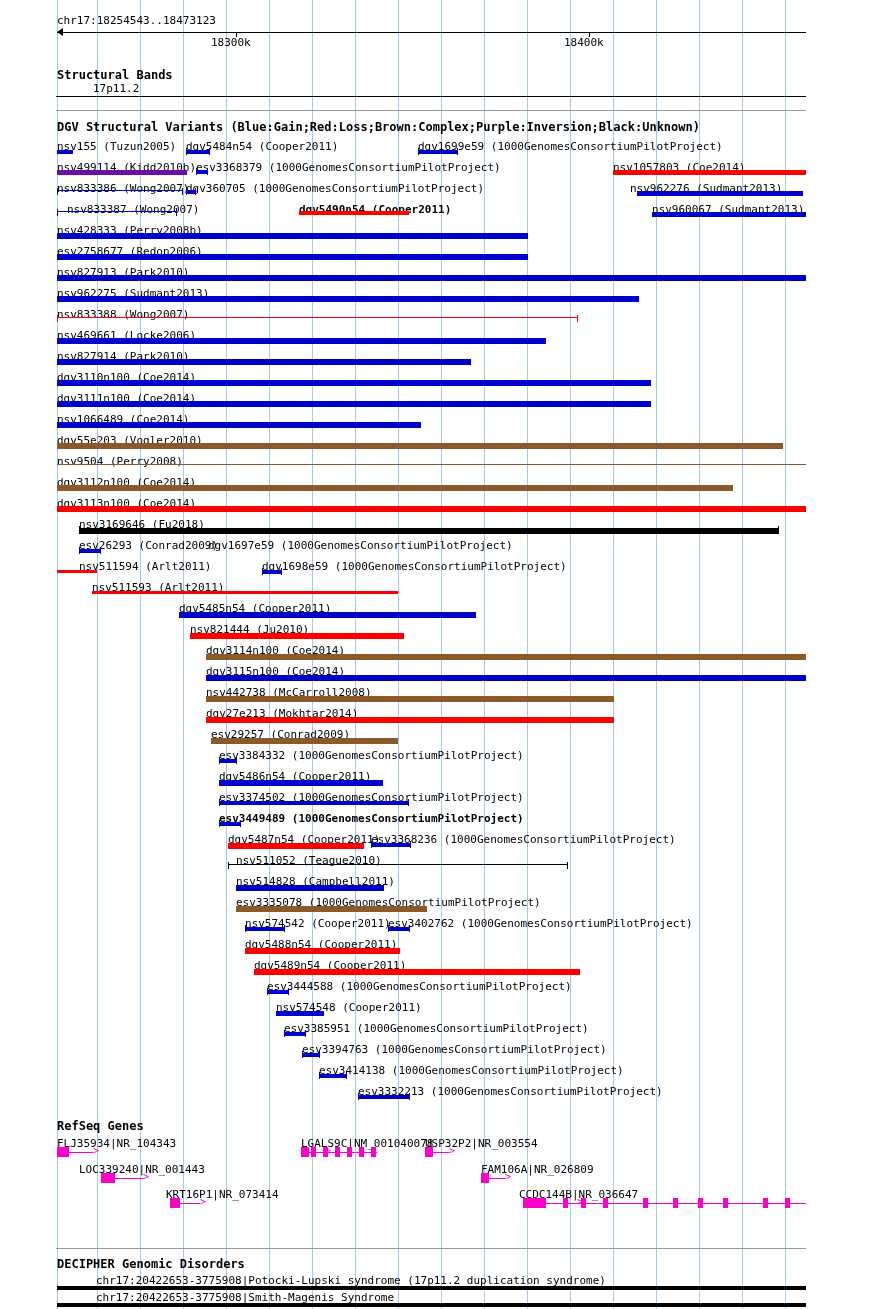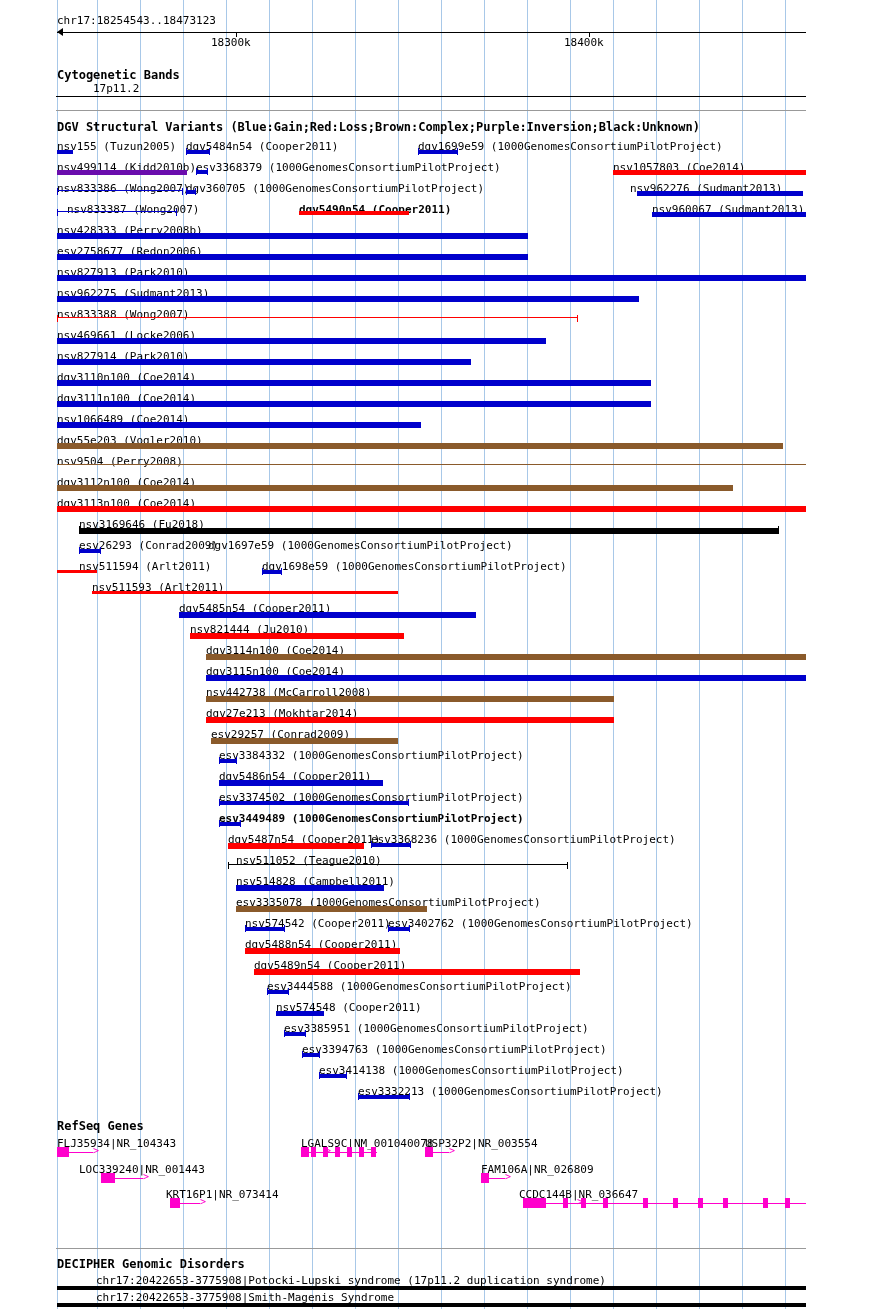--- a/index.html
+++ b/index.html
@@ -62,21 +62,21 @@
 
   <div class="ruler-label" style="left:57px;top:14px;">chr17:18254543..18473123</div>
   <div class="axis" style="left:57px;top:32px;width:833px;"></div>
   <div class="arrowL" style="left:57px;top:28px;"></div>
   <div class="arrowR" style="left:884px;top:28px;"></div>
   <div class="tick" style="left:236px;top:32px;"></div>
   <div class="tick" style="left:589px;top:32px;"></div>
   <div class="ruler-label" style="left:211px;top:36px;">18300k</div>
   <div class="ruler-label" style="left:564px;top:36px;">18400k</div>
 
-  <div class="section-title" style="left:57px;top:68px;">Cytogenetic Bands</div>
+  <div class="section-title" style="left:57px;top:68px;">Structural Bands</div>
   <div class="sub-label" style="left:57px;top:82px;padding-left:36px;">17p11.2</div>
   <div class="hr" style="top:96px;"></div>
   <div class="hr" style="top:110px;background:#999;"></div>
 
   <div class="section-title" style="left:57px;top:120px;">DGV Structural Variants (Blue:Gain;Red:Loss;Brown:Complex;Purple:Inversion;Black:Unknown)</div>
   <div id="dgv-layer">
       <div class="trk-label" style="left: 57px; top: 140px;">nsv155 (Tuzun2005)</div>
       <div class="bar" style="left: 57px; top: 150px; width: 16px; height: 4px; background: rgb(0, 0, 204);"></div>
       <div class="trk-label" style="left: 186px; top: 140px;">dgv5484n54 (Cooper2011)</div>
       <div class="bar" style="left: 186px; top: 150px; width: 24px; height: 4px; background: rgb(0, 0, 204);"></div>

